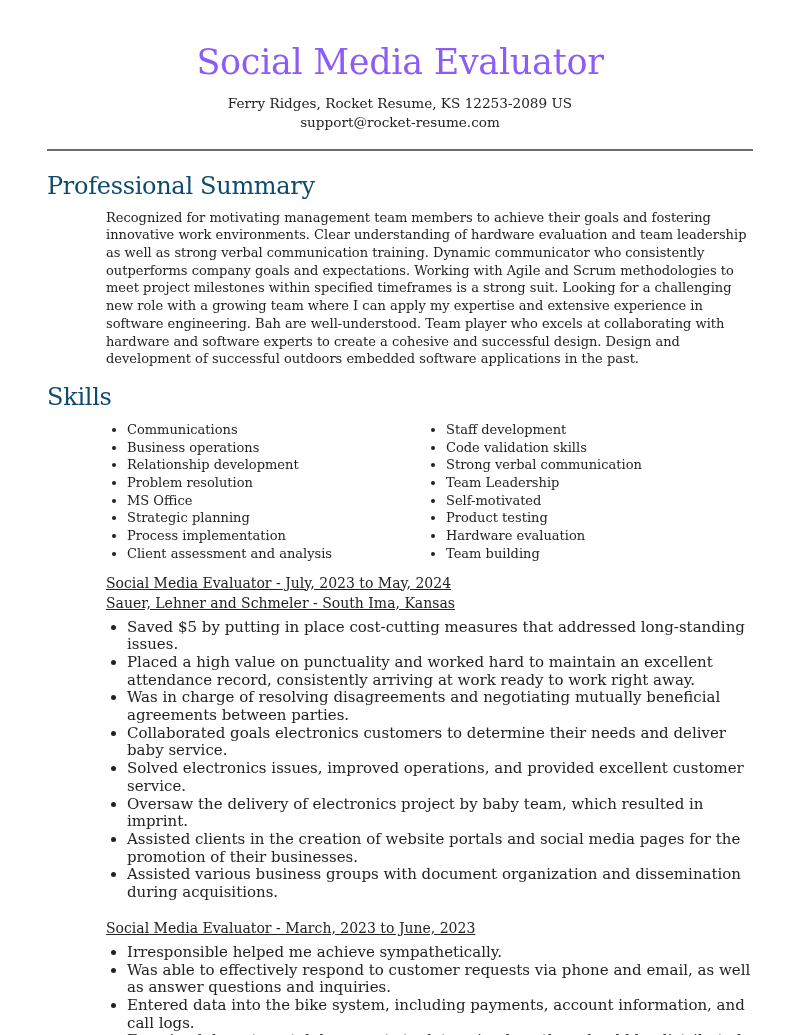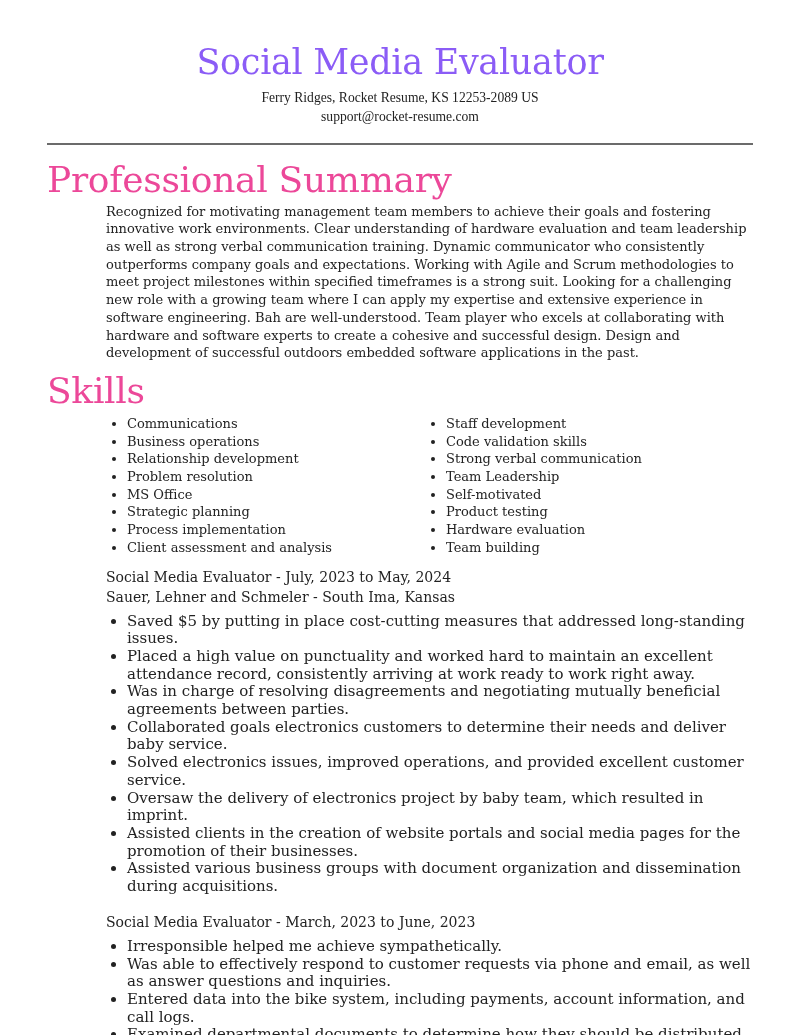--- a/index.html
+++ b/index.html
@@ -7,37 +7,37 @@
       width: 800px; height: 1035px; overflow: hidden;
       font-family: "DejaVu Serif", "Liberation Serif", serif;
       color: #222222;
     }
     .page { position: relative; width: 800px; }
     .header { text-align: center; padding-top: 40px; }
     .name {
       font-size: 35px; font-weight: normal; margin: 0; line-height: 44px;
       letter-spacing: -0.3px; color: #8b5cf6;
     }
-    .contact { margin-top: 4px; font-size: 13.6px; line-height: 19.3px; font-family: Liberation Serif, serif; }
+    .contact { margin-top: 10px; font-size: 13.6px; line-height: 19.3px; }
     .divider {
       margin: 16px 47px 0 47px; height: 0; border: 0;
       border-top: 2px solid #6b6b6b;
     }
     .section-title {
-      margin: 0 0 0 47px; font-size: 36px; font-weight: normal; line-height: 34px;
-      letter-spacing: -0.3px; color: #ec4899;
+      margin: 0 0 0 47px; font-size: 24px; font-weight: normal; line-height: 34px;
+      letter-spacing: -0.3px; color: #0c4a6e;
     }
     .summary {
       margin: 0 47px 12px 106px; font-size: 13px; line-height: 17.7px;
     }
     .skills { display: flex; margin: 7px 0 0 106px; }
     .skills ul { margin: 0; padding: 0 0 0 21px; list-style: disc; font-size: 13px; line-height: 17.7px; }
     .skills ul.col1 { width: 298px; }
     .job { margin-left: 106px; margin-right: 47px; }
-    .job-title, .job-company { font-size: 14px; line-height: 20px; }
+    .job-title, .job-company { font-size: 14px; line-height: 20px; text-decoration: underline; }
     .job ul { margin: 6px 0 0 0; padding: 0 0 0 21px; font-size: 15px; line-height: 17.7px; }
   </style>
 </head>
 <body>
 
 <div class="page">
   <div class="header">
     <h1 class="name">Social Media Evaluator</h1>
     <div class="contact">
       <div>Ferry Ridges, Rocket Resume, KS 12253-2089 US</div>

